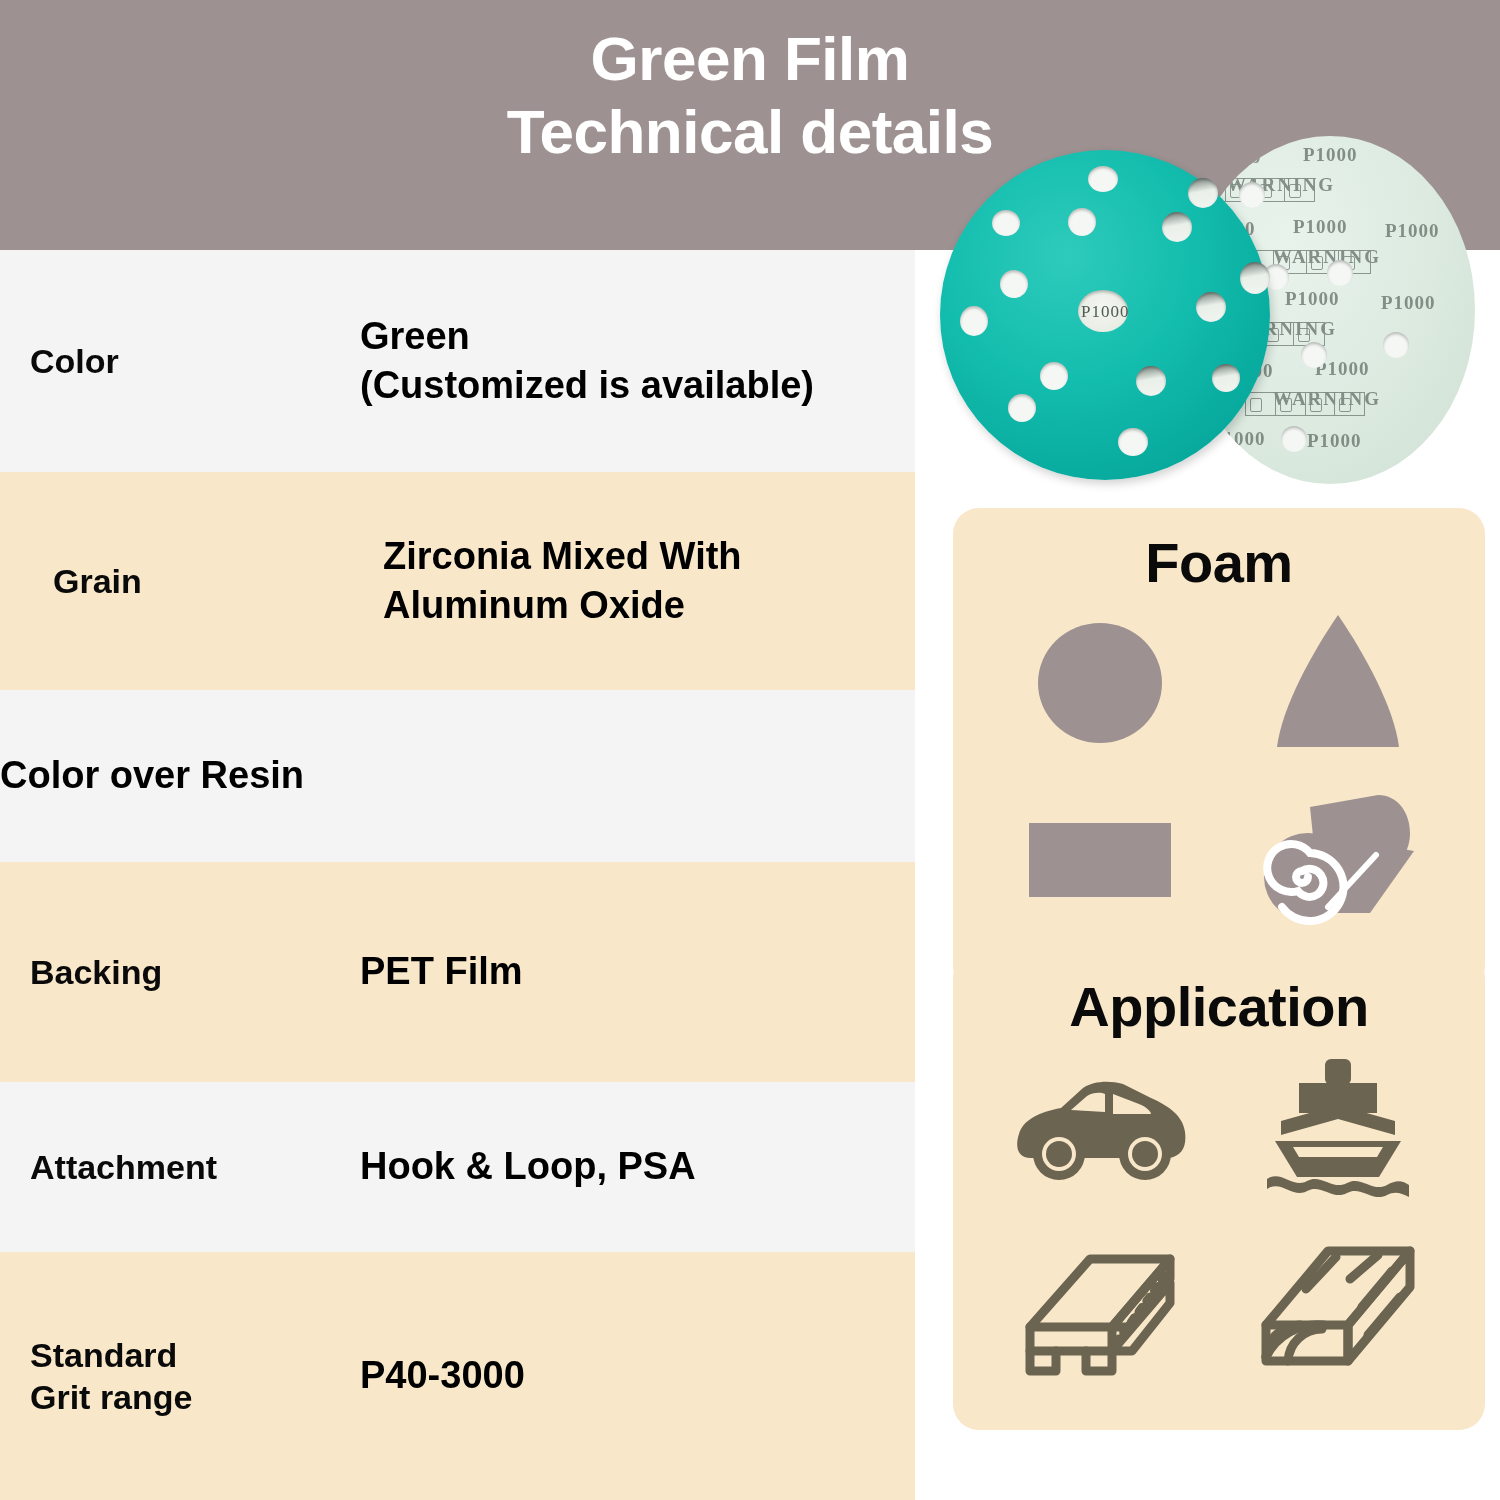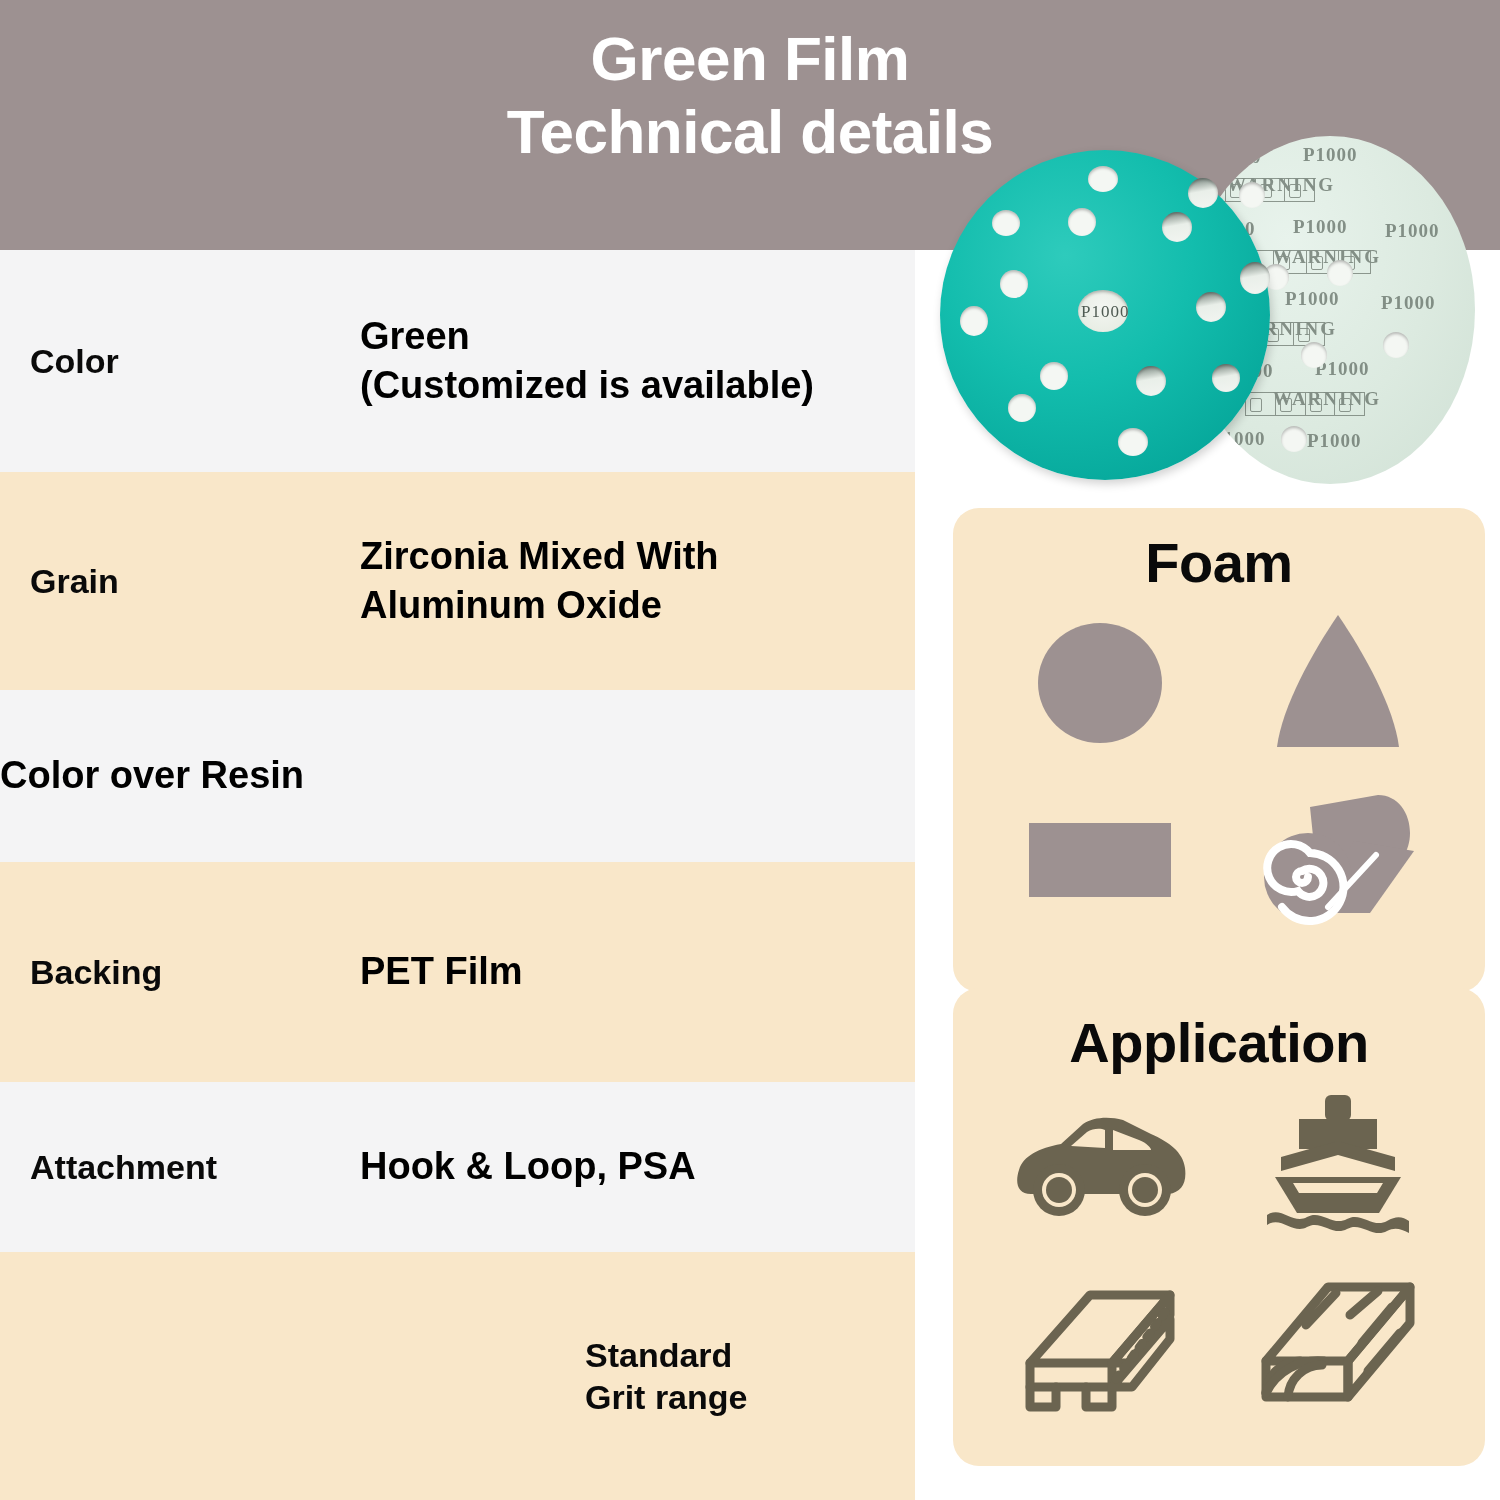--- a/index.html
+++ b/index.html
@@ -165,21 +165,21 @@
 
   
   .card {
     position: absolute;
     left: 953px;
     width: 532px;
     background: #f9e7c9;
     border-radius: 26px;
   }
   .card-foam { top: 508px; height: 484px; }
-  .card-app  { top: 988px; height: 478px; }
+  .card-app  { top: 952px; height: 478px; }
 
   .card-title {
     width: 100%;
     text-align: center;
     font-size: 56px;
     font-weight: bold;
     color: #0a0a0a;
     letter-spacing: -0.5px;
     padding-top: 22px;
   }
@@ -289,21 +289,21 @@
   </div>
 
   <div class="spec-table">
 
     <div class="spec-row alt-light" style="height:222px;">
       <div class="spec-label">Color</div>
       <div class="spec-value">Green
 (Customized is available)</div>
     </div>
 
-    <div class="spec-row alt-cream" style="height:218px;">
+    <div class="spec-row alt-cream" style="height:218px;padding-left:23px;">
       <div class="spec-label">Grain</div>
       <div class="spec-value">Zirconia Mixed With
 Aluminum Oxide</div>
     </div>
 
     <div class="spec-row alt-light" style="height:172px;">
       <div class="spec-value">Color over Resin</div>
     </div>
 
     <div class="spec-row alt-cream" style="height:220px;">
@@ -312,20 +312,21 @@
     </div>
 
     <div class="spec-row alt-light" style="height:170px;">
       <div class="spec-label">Attachment</div>
       <div class="spec-value">Hook &amp; Loop, PSA</div>
     </div>
 
     <div class="spec-row alt-cream" style="height:248px;justify-content:flex-end;">
       <div class="spec-label">Standard
 Grit range</div>
+      <div class="spec-value">P40-3000</div>
     </div>
   </div>
 
   <div class="card card-foam">
     <div class="card-title">Foam</div>
     <div class="card-grid">
 
       <div class="card-cell">
         <svg width="140" height="140" viewBox="0 0 140 140">
           <ellipse class="foam-shape" cx="70" cy="70" rx="62" ry="60"></ellipse>

